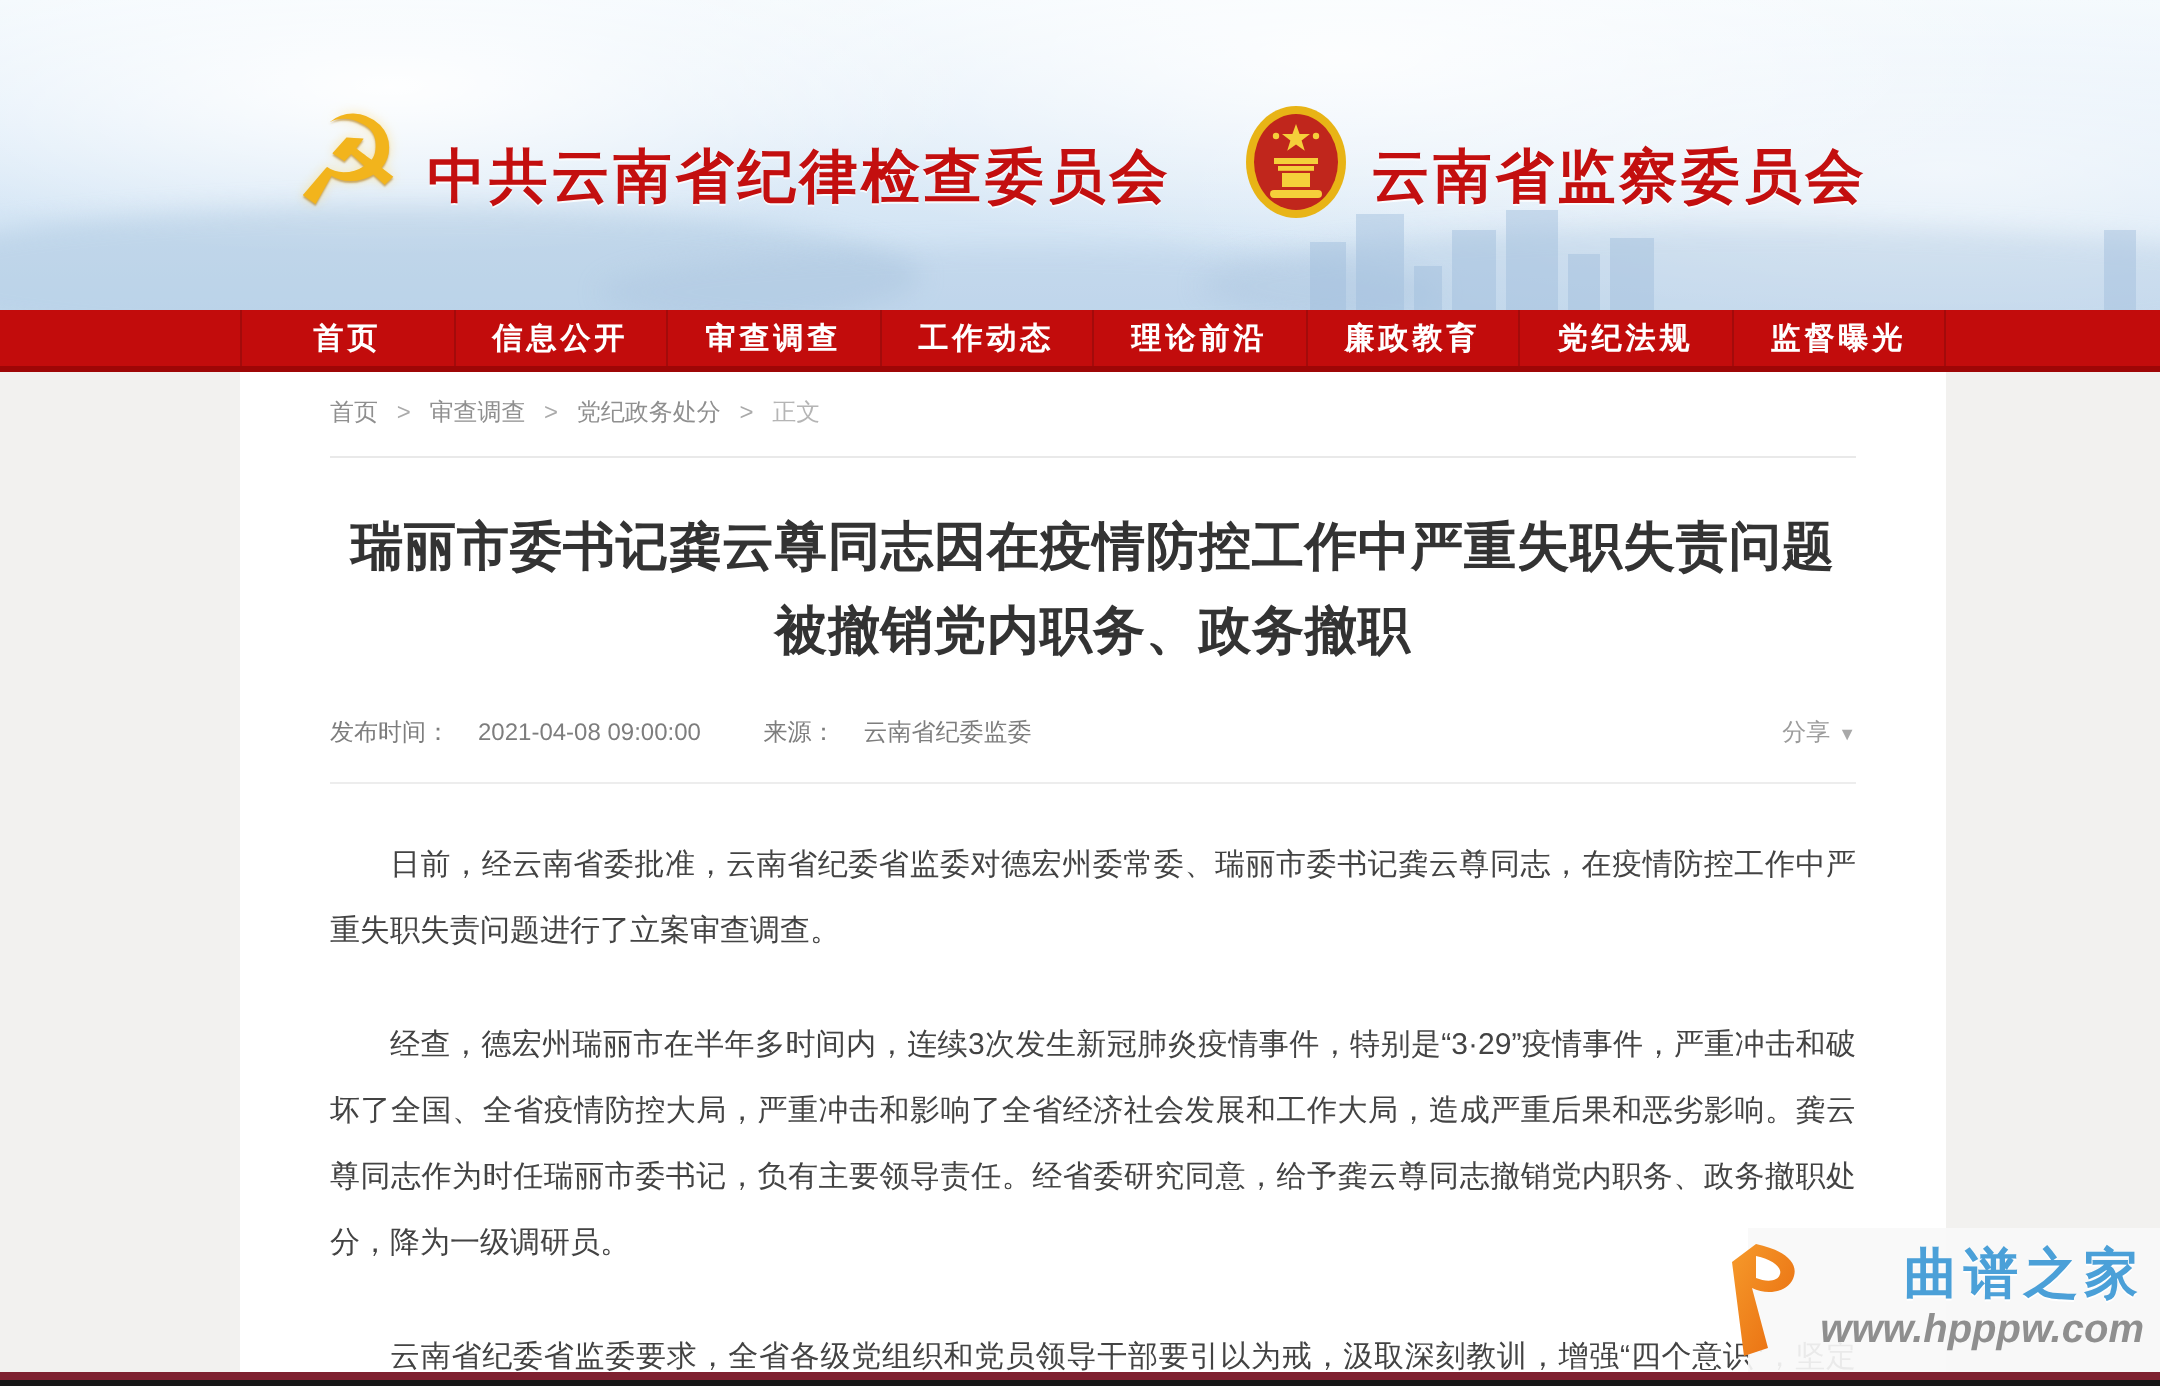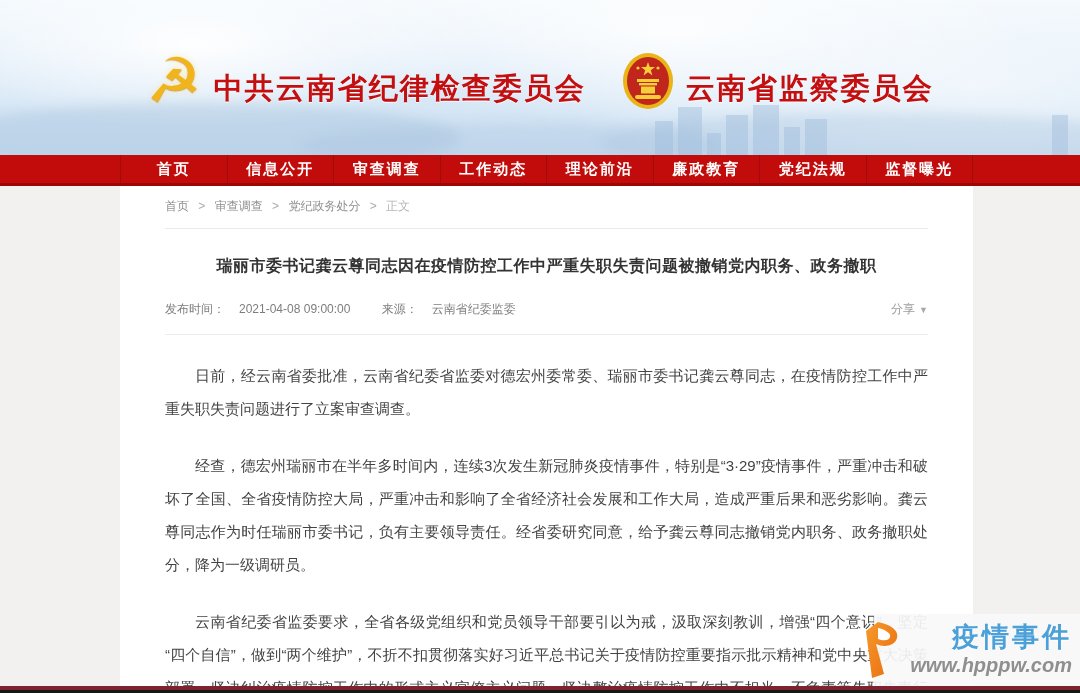--- a/index.html
+++ b/index.html
@@ -68,21 +68,21 @@
   .breadcrumb{
     padding:12px 45px 7px; font-size:12px; color:#8f8f8f;
     border-bottom:0;
   }
   .breadcrumb .sep{ margin:0 6px; color:#aaa; }
   .breadcrumb .crumb{ cursor:pointer; }
   .breadcrumb .current{ color:#b5b5b5; }
   .crumb-rule{ margin:6px 45px 0; border-bottom:1px solid #e9e9e9; }
   .article-title{
     margin:24px 52px 0; text-align:center;
-    font-size:16px; font-weight:bold; color:#333; line-height:1.6; letter-spacing:.5px;
+    font-size:26px; font-weight:bold; color:#333; line-height:1.6; letter-spacing:.5px;
   }
   .meta-row{
     display:flex; justify-content:space-between; align-items:flex-end;
     margin:22px 45px 0; padding-bottom:16px; border-bottom:1px solid #ededed;
     font-size:12px; color:#7d7d7d;
   }
   .meta-left span{ margin-right:14px; }
   .share{ color:#9c9c9c; cursor:pointer; }
   .share .caret{ font-size:9px; margin-left:4px; color:#a8a8a8; }
   .article-body{ margin:0 45px; }
@@ -207,18 +207,18 @@
         <linearGradient id="og" x1="0" y1="0" x2="1" y2="1">
           <stop offset="0" stop-color="#f69a2b"></stop>
             <stop offset="1" stop-color="#e86a0e"></stop>
         </linearGradient>
       </defs>
       <path d="M8 12 L20 3 C34 6 41 12 39 19 C37 27 26 29 18 25 L26 55 L14 59 Z" fill="url(#og)"></path>
       <path d="M20 9 C29 11 33 15 32 18 C31 22 25 22 20 20 Z" fill="#ffffff"></path>
     </svg>
   </span>
   <span class="wm-text">
-    <span class="wm-name">疫情事件</span>
+    <span class="wm-name">曲谱之家</span>
     <span class="wm-url">www.hpppw.com</span>
   </span>
 </div>
 
 <div class="footer-bar"></div>
 
 </body></html>

